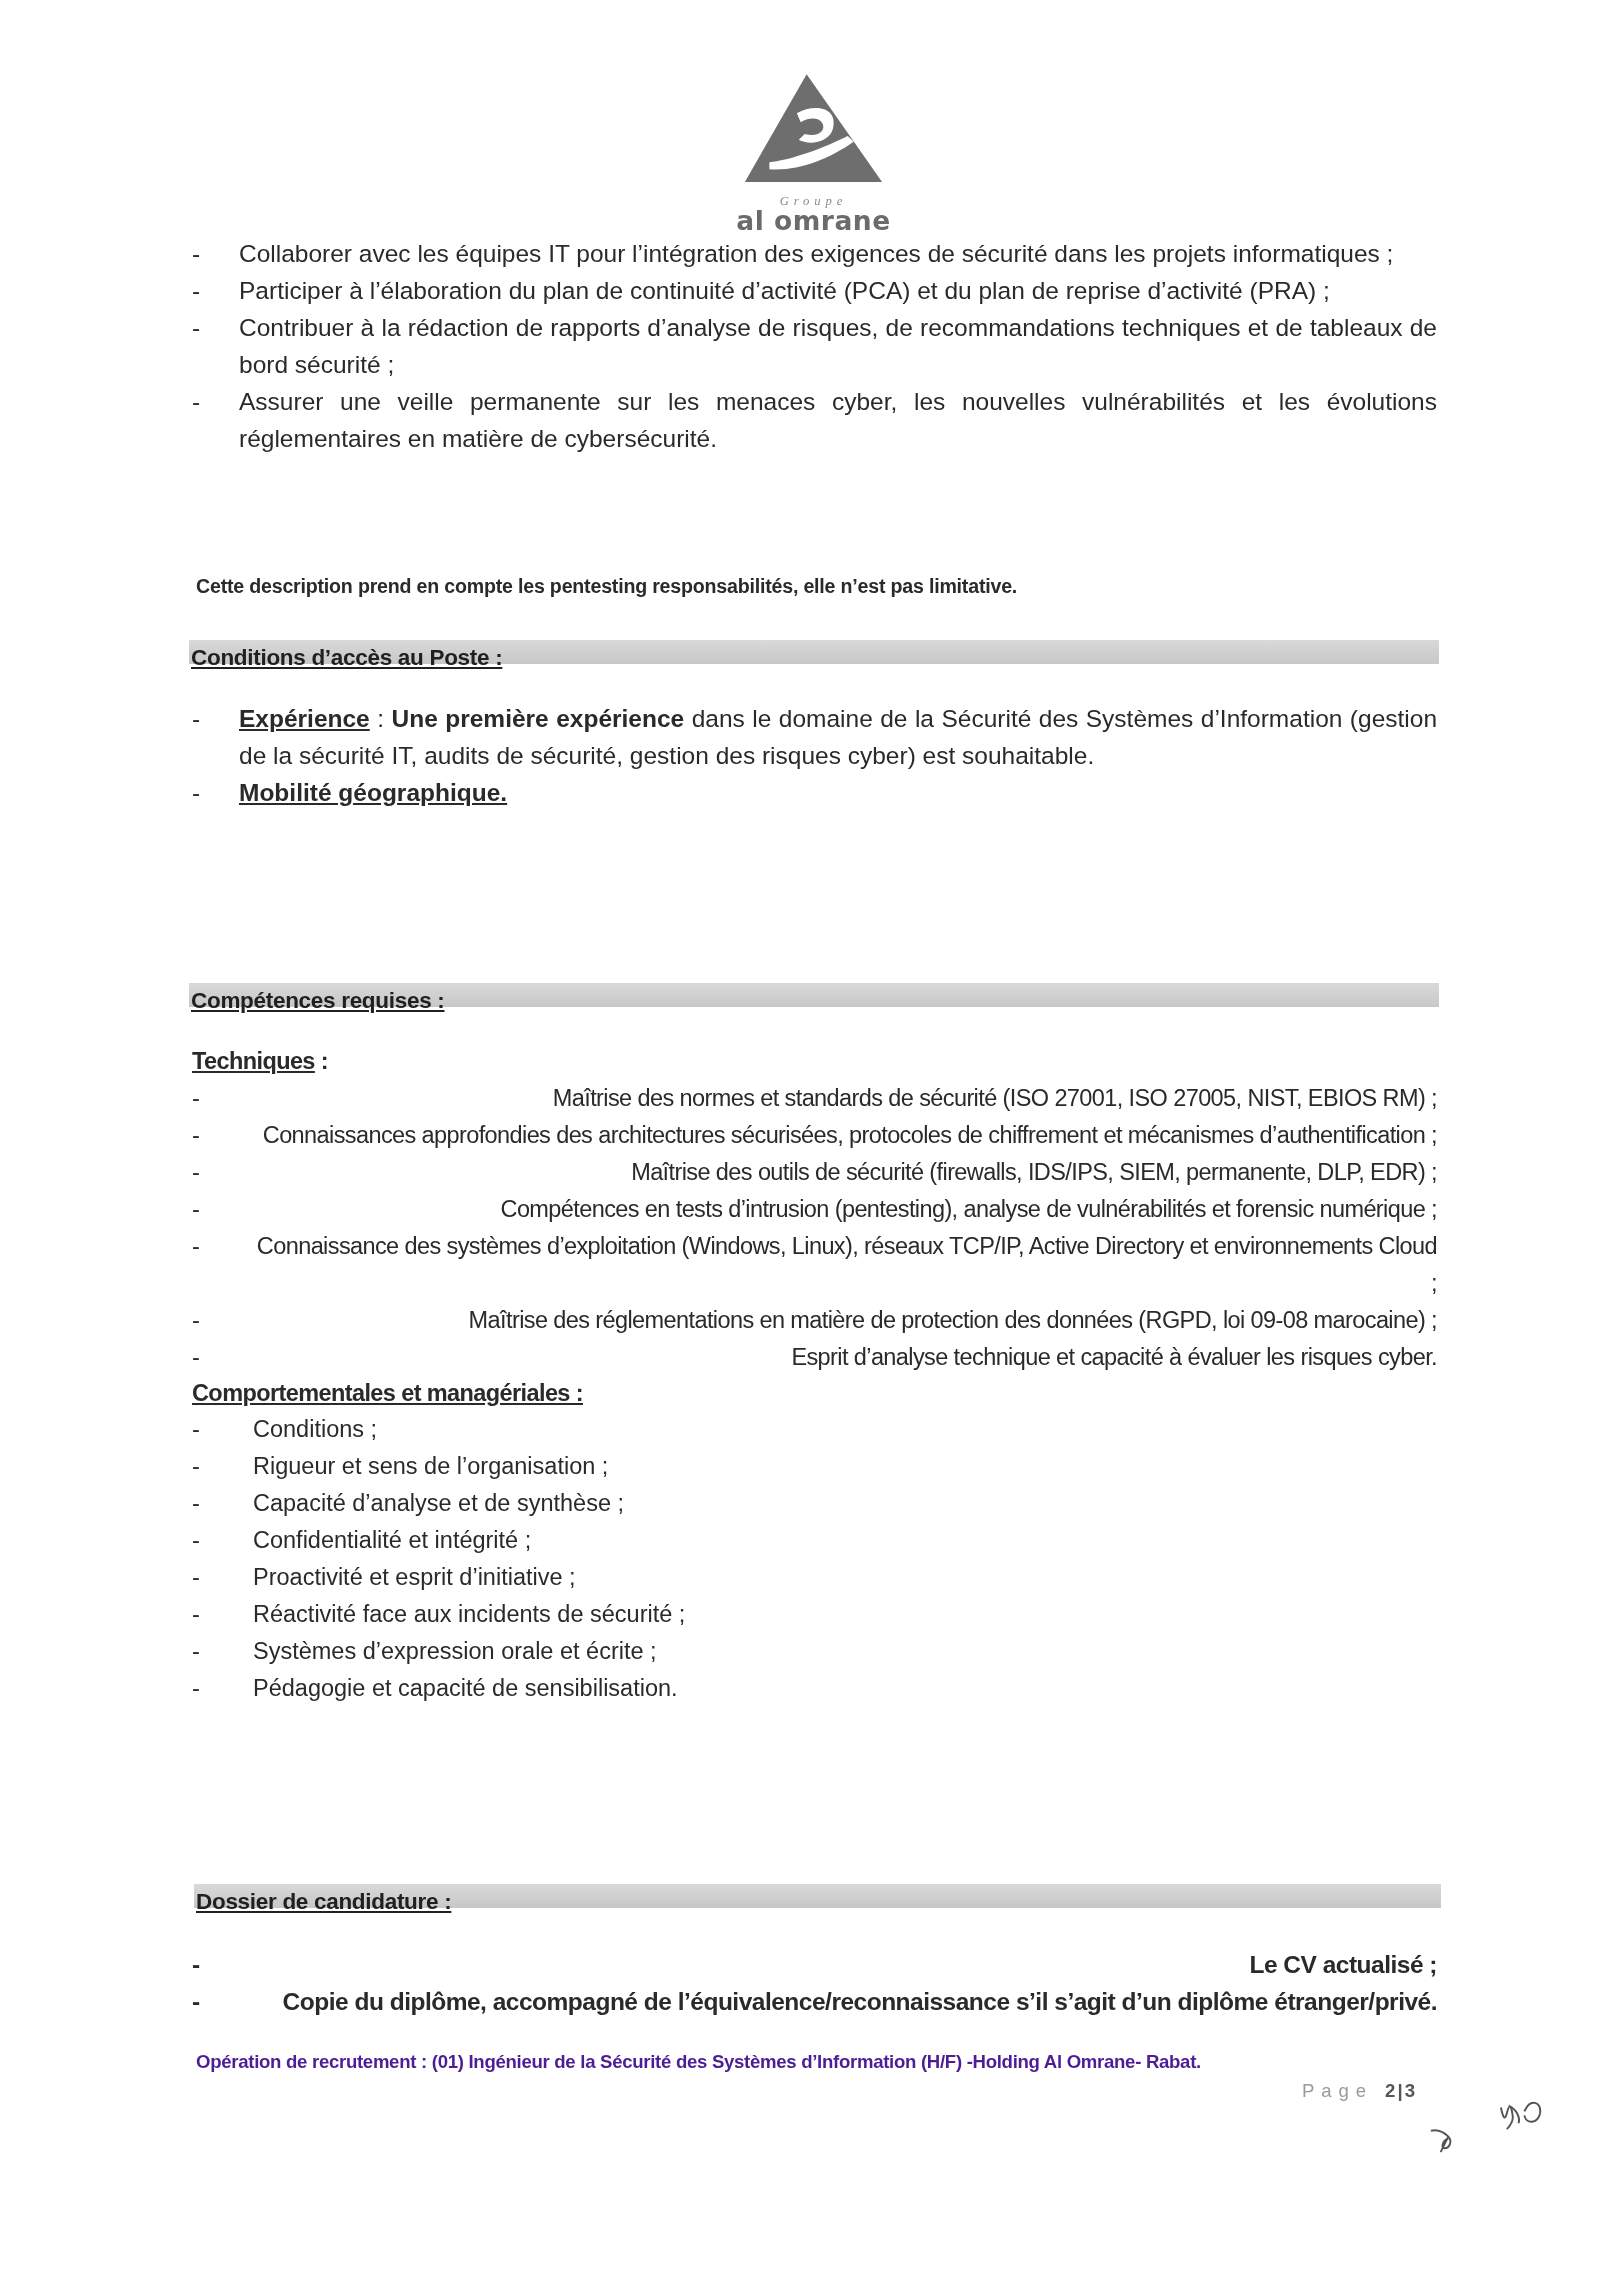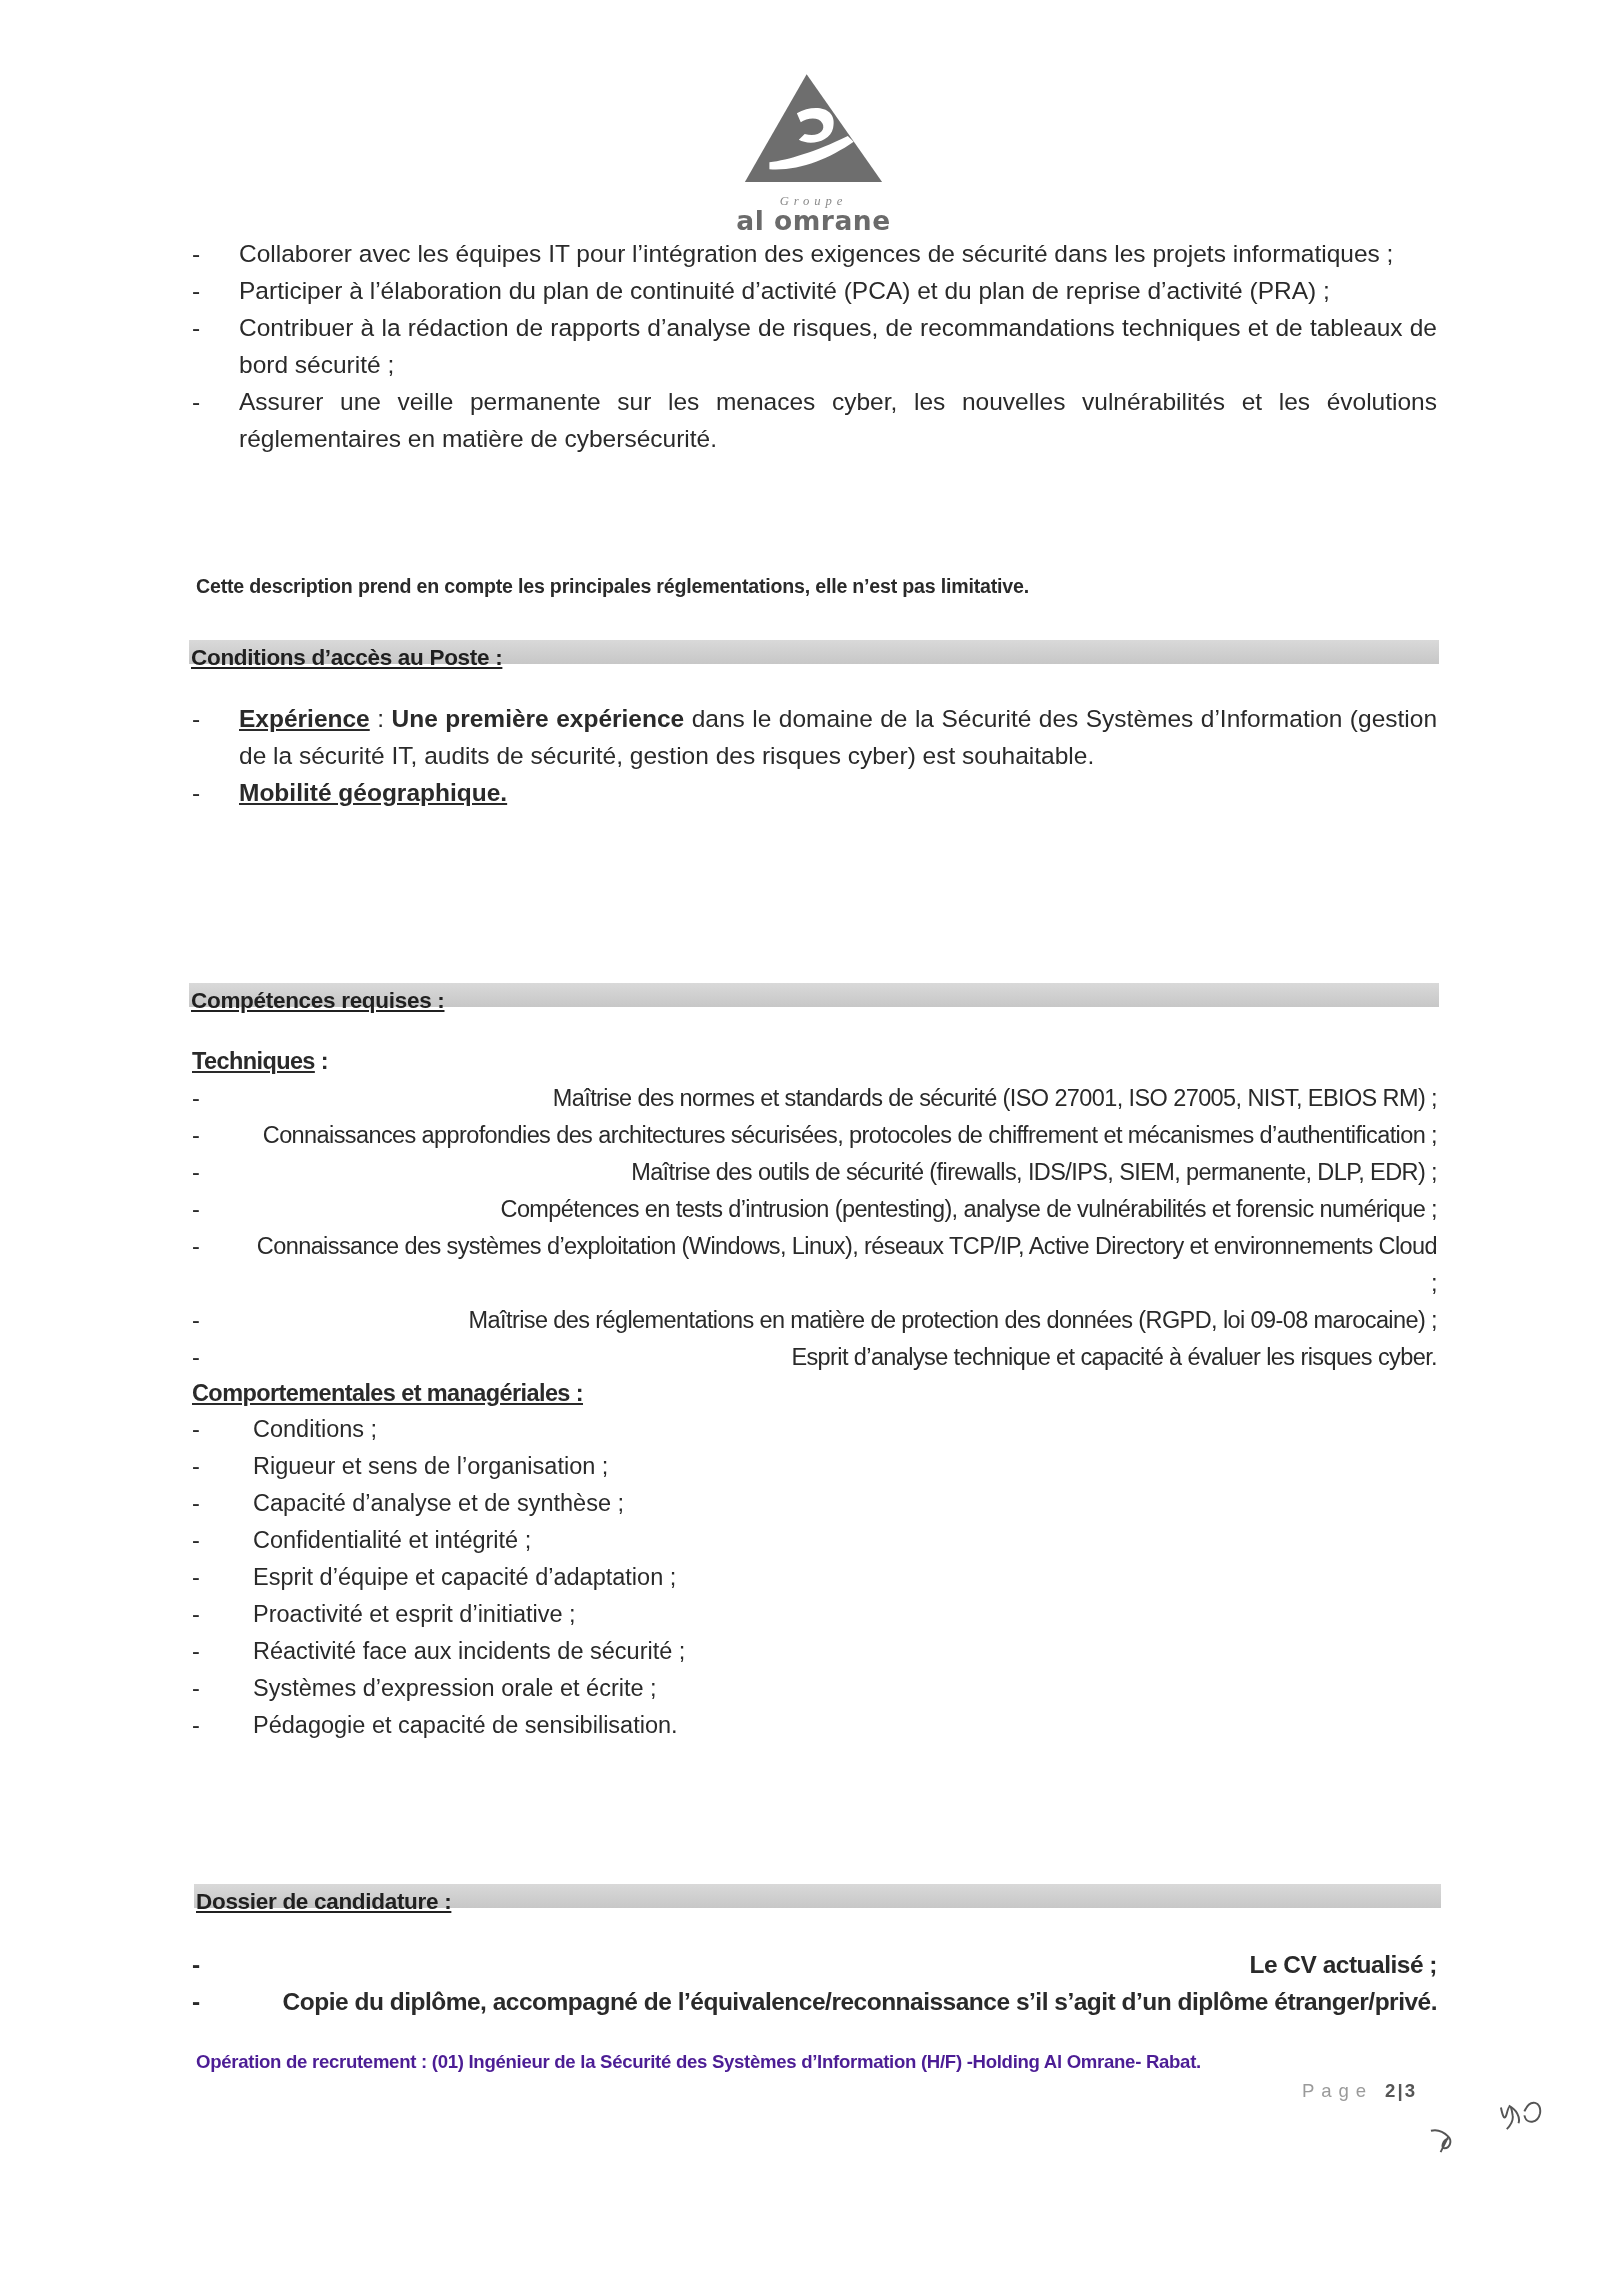--- a/index.html
+++ b/index.html
@@ -50,21 +50,21 @@
 
 <div class="content para" style="top:235px;">
   <ul class="dash">
     <li>Collaborer avec les équipes IT pour l’intégration des exigences de sécurité dans les projets informatiques ;</li>
     <li>Participer à l’élaboration du plan de continuité d’activité (PCA) et du plan de reprise d’activité (PRA) ;</li>
     <li>Contribuer à la rédaction de rapports d’analyse de risques, de recommandations techniques et de tableaux de bord sécurité ;</li>
     <li>Assurer une veille permanente sur les menaces cyber, les nouvelles vulnérabilités et les évolutions réglementaires en matière de cybersécurité.</li>
   </ul>
 </div>
 
-<div class="content note" style="top:575px; left:196px;">Cette description prend en compte les principales réglementations, elle n’est pas limitative.</div>
+<div class="content note" style="top:575px; left:196px;">Cette description prend en compte les pentesting responsabilités, elle n’est pas limitative.</div>
 
 <div class="section-bar" style="top:640px;">
   <span>Conditions d’accès au Poste :</span>
 </div>
 
 <div class="content para" style="top:700px;">
   <ul class="dash">
     <li><span class="u">Expérience</span><span> : </span><span class="b">Une première expérience</span><span> dans le domaine de la Sécurité des Systèmes d’Information (gestion de la sécurité IT, audits de sécurité, gestion des risques cyber) est souhaitable.</span></li>
     <li><span class="u">Mobilité géographique.</span></li>
   </ul>
@@ -84,21 +84,20 @@
     <li>Connaissance des systèmes d’exploitation (Windows, Linux), réseaux TCP/IP, Active Directory et environnements Cloud ;</li>
     <li>Maîtrise des réglementations en matière de protection des données (RGPD, loi 09-08 marocaine) ;</li>
     <li>Esprit d’analyse technique et capacité à évaluer les risques cyber.</li>
   </ul>
   <div class="subhead">Comportementales et managériales :</div>
   <ul class="dash wide2" style="letter-spacing:0;">
     <li>Conditions ;</li>
     <li>Rigueur et sens de l’organisation ;</li>
     <li>Capacité d’analyse et de synthèse ;</li>
     <li>Confidentialité et intégrité ;</li>
-    <li>Esprit d’équipe et capacité d’adaptation ;</li>
     <li>Proactivité et esprit d’initiative ;</li>
     <li>Réactivité face aux incidents de sécurité ;</li>
     <li>Systèmes d’expression orale et écrite ;</li>
     <li>Pédagogie et capacité de sensibilisation.</li>
   </ul>
 </div>
 
 <div class="section-bar" style="top:1884px; left:194px; width:1247px;">
   <span>Dossier de candidature :</span>
 </div>

